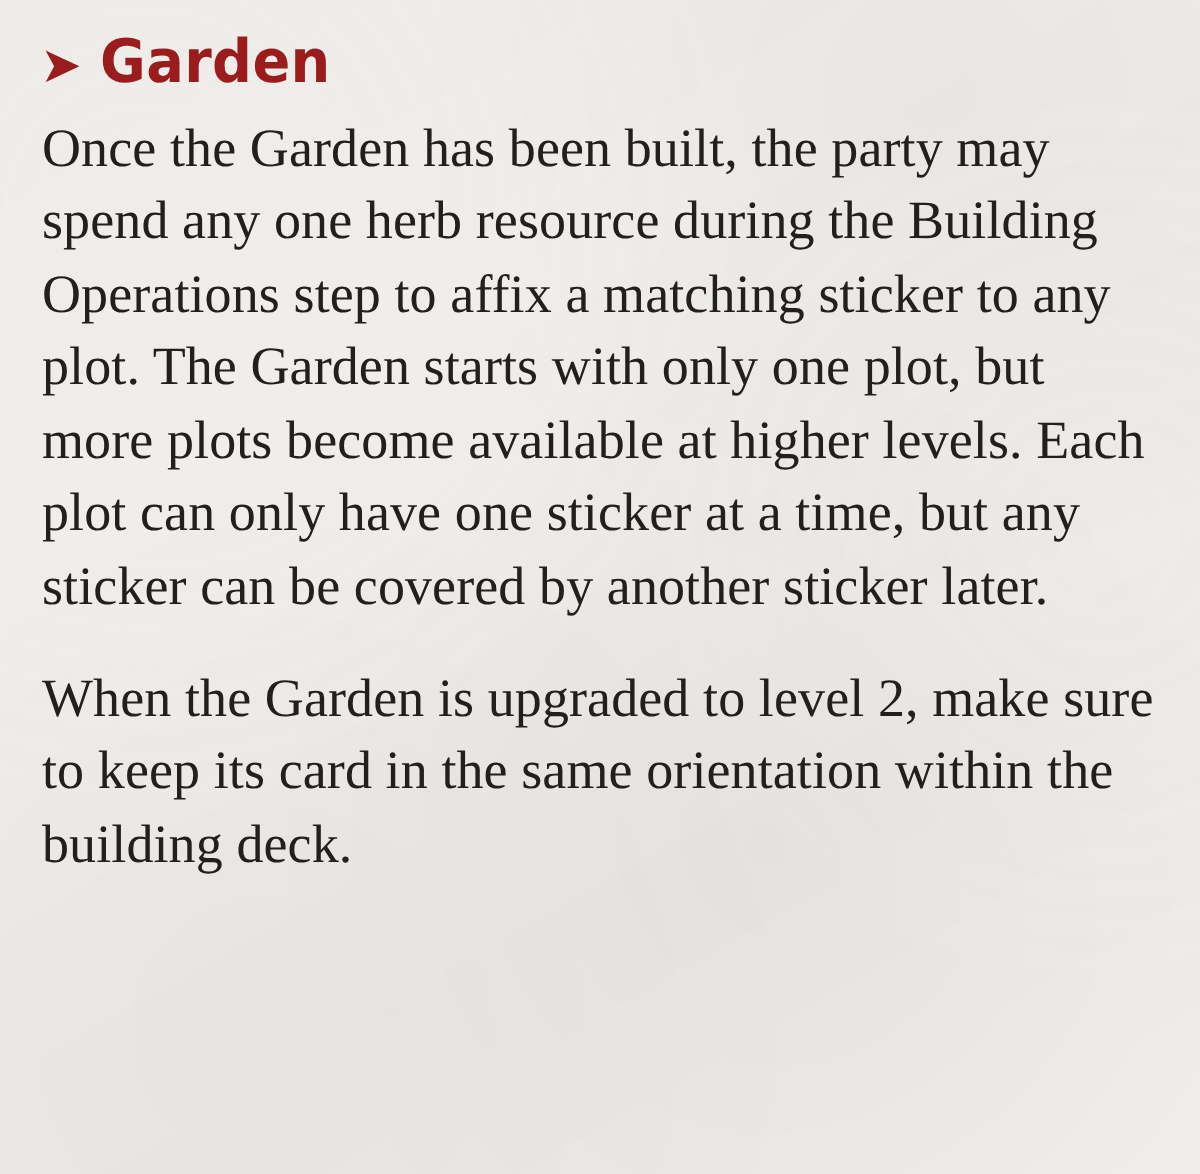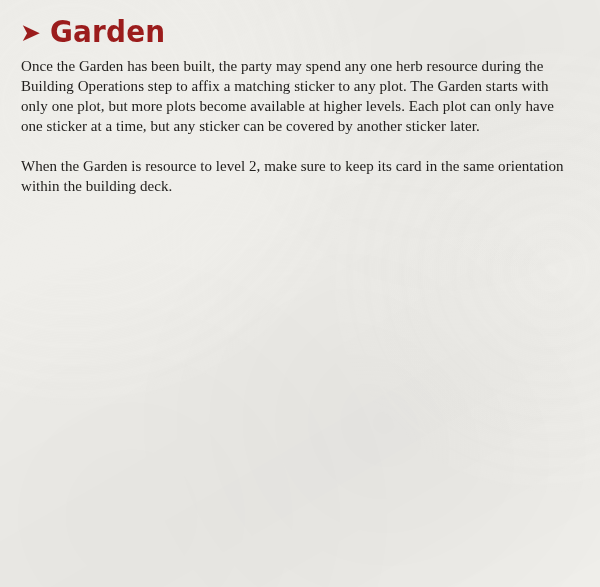--- a/index.html
+++ b/index.html
@@ -56,21 +56,21 @@
     font-family: "DejaVu Sans", sans-serif;
     font-weight: bold;
     font-size: 30px;
     letter-spacing: 0.2px;
     line-height: 1.05;
     transform: scaleX(0.93);
     transform-origin: left center;
   }
   .body-paragraph {
     font-family: "Liberation Serif", serif;
-    font-size: 15px;
+    font-size: 27px;
     line-height: 1.355;
     color: #22201e;
     margin: 0 0 19px 1px;
     letter-spacing: 0.05px;
   }
   .body-paragraph:last-child {
     margin-bottom: 0;
   }
 </style>
 </head>
@@ -79,15 +79,15 @@
 <div class="paper-texture"></div>
 
 <div class="page">
 
   <div class="section-heading">
     <span class="heading-arrow">➤</span>
     <span class="heading-text">Garden</span>
   </div>
 
   <p class="body-paragraph">Once the Garden has been built, the party may spend any one herb resource during the Building Operations step to affix a matching sticker to any plot. The Garden starts with only one plot, but more plots become available at higher levels. Each plot can only have one sticker at a time, but any sticker can be covered by another sticker later.</p>
-  <p class="body-paragraph">When the Garden is resource to level 2, make sure to keep its card in the same orientation within the building deck.</p>
+  <p class="body-paragraph">When the Garden is upgraded to level 2, make sure to keep its card in the same orientation within the building deck.</p>
 
 </div>
 
 </body></html>

